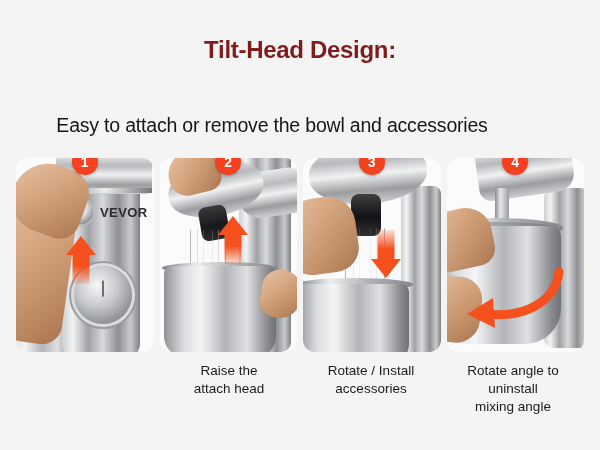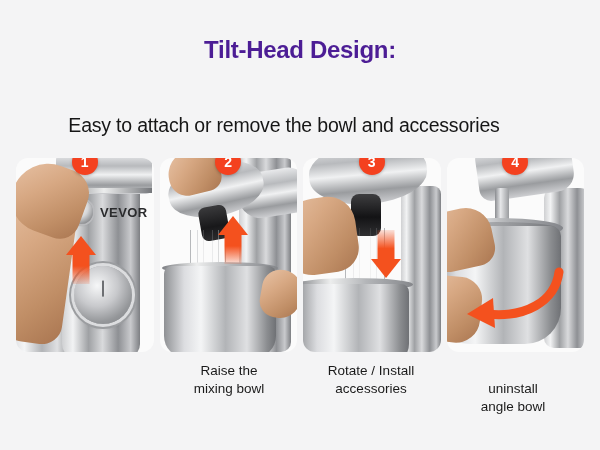--- a/index.html
+++ b/index.html
@@ -10,28 +10,28 @@
     -webkit-font-smoothing:antialiased;
   }
   .page{position:relative;width:600px;height:450px;background:#f4f4f5;}
 
   
   .title{
     position:absolute;left:0;top:36px;width:600px;
     text-align:center;
     font-size:24px;font-weight:bold;line-height:28px;
     letter-spacing:-.3px;
-    color:#4c1d95;
+    color:#7f1d1d;
   }
   .title .ln{display:block;}
   .subtitle{
     position:absolute;left:0;top:113px;width:544px;
     text-align:center;
     font-size:19.5px;font-weight:400;line-height:24px;
-    color:#161616;letter-spacing:-.2px;padding-left:12px;
+    color:#161616;letter-spacing:-.2px;
   }
 
   
   .strip{
     position:absolute;left:16px;top:158px;
     width:568px;height:194px;
     display:flex;gap:6px;
   }
   .panel{
     position:relative;flex:1 1 0;height:194px;
@@ -355,26 +355,26 @@
     </div>
 
   </div>
 
   <div class="captions">
     <div class="cap">
       <span></span>
     </div>
     <div class="cap">
       <span>Raise the</span><br>
-      <span>mixing bowl</span>
+      <span>attach head</span>
     </div>
     <div class="cap">
       <span>Rotate / Install</span><br>
       <span>accessories</span>
     </div>
     <div class="cap">
-      <br>
+      <span>Rotate angle to</span><br>
       <span>uninstall</span><br>
-      <span>angle bowl</span>
+      <span>mixing angle</span>
     </div>
   </div>
 
 </div>
 
 </body></html>

